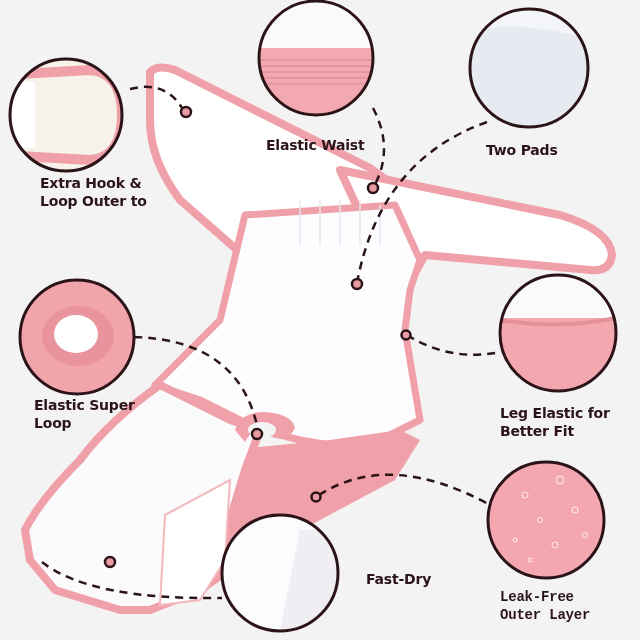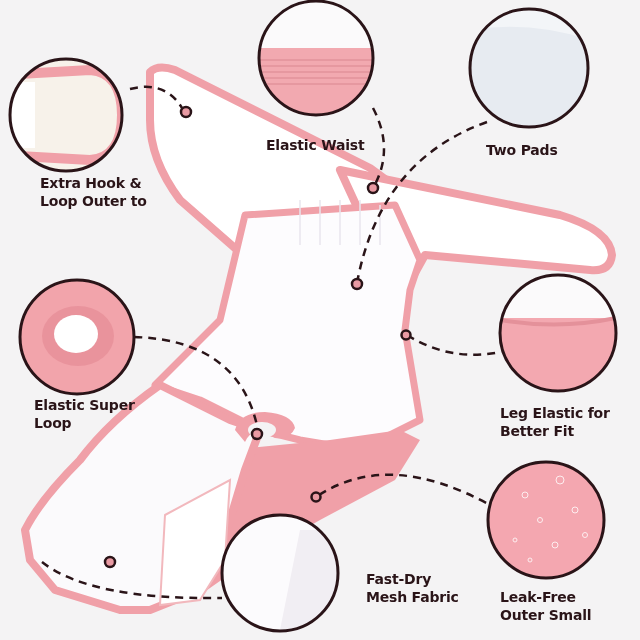--- a/index.html
+++ b/index.html
@@ -172,19 +172,18 @@
   <div class="label" style="left:34px;top:396px;">
     <span>Elastic Super</span>
     <span>Loop</span>
   </div>
   <div class="label" style="left:500px;top:404px;">
     <span>Leg Elastic for</span>
     <span>Better Fit</span>
   </div>
   <div class="label" style="left:366px;top:570px;">
     <span>Fast-Dry</span>
-    <span>Mesh Fabric</span>
   </div>
-  <div class="label" style="left:500px;top:588px;">
+  <div class="label" style="left:500px;top:588px;font-family:Liberation Mono, monospace;">
     <span>Leak-Free</span>
-    <span>Outer Small</span>
+    <span>Outer Layer</span>
   </div>
 </div>
 
 </body></html>

